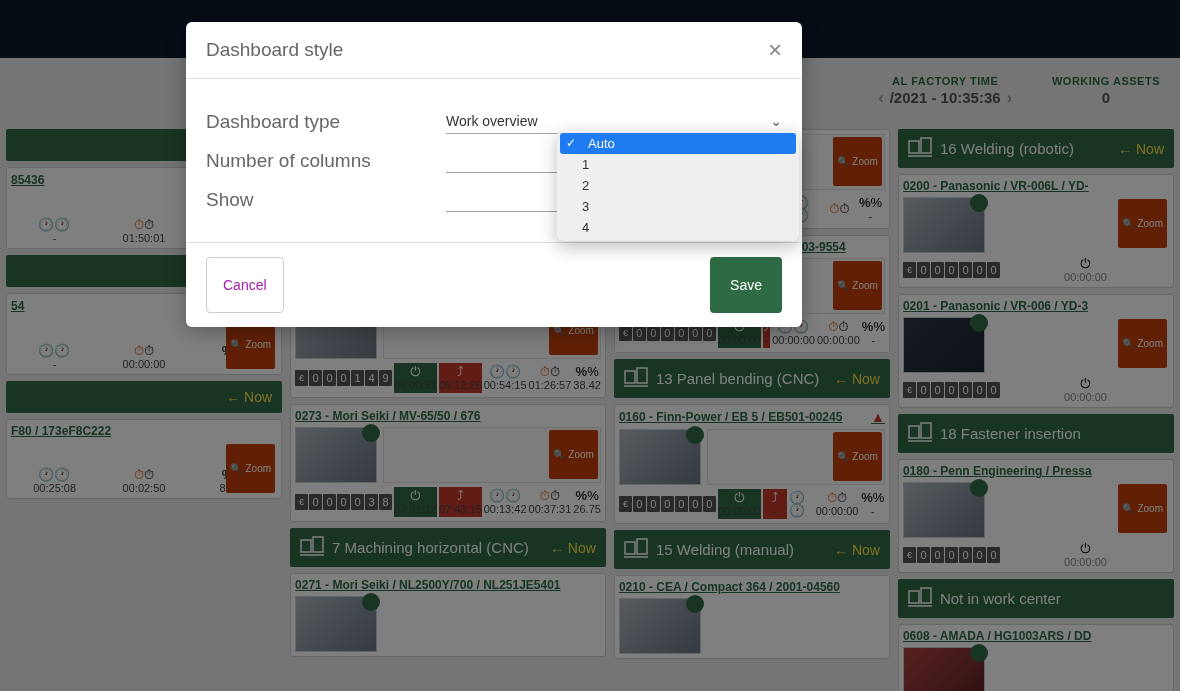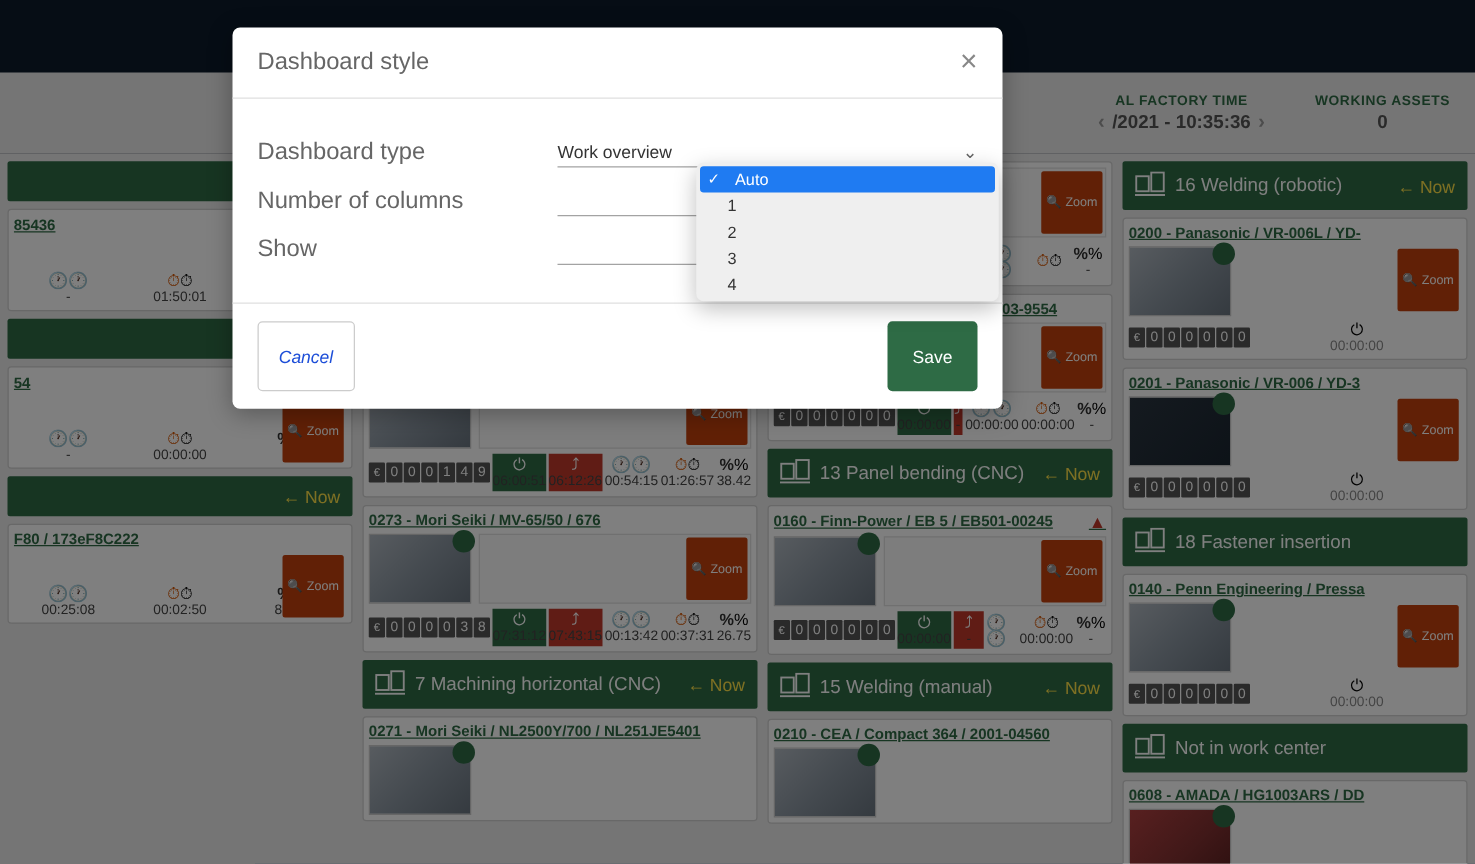--- a/index.html
+++ b/index.html
@@ -223,24 +223,23 @@
   border-top: 1px solid #e0e0e0;
   padding: 14px 20px;
   display: flex;
   justify-content: space-between;
 }
 .btn-cancel {
   border: 1px solid #ccc;
   background: #fff;
   padding: 8px 16px;
   border-radius: 4px;
-  color: #1d4ed8;
+  color: #a21caf;
   font-size: 14px;
   cursor: pointer;
-  font-style: italic;
 }
 .btn-save {
   border: none;
   background: #2e6b45;
   color: #fff;
   padding: 20px 20px;
   border-radius: 4px;
   font-size: 14px;
   cursor: pointer;
 }
@@ -715,21 +714,21 @@
       <div class="section-header">
     <span class="machine-icon"><svg viewBox="0 0 24 20">
             <rect x="1" y="4" width="10" height="12" fill="none" stroke="#fff" stroke-width="1.5"></rect>
             <rect x="13" y="1" width="10" height="15" fill="none" stroke="#fff" stroke-width="1.5"></rect>
             <line x1="0" y1="19" x2="24" y2="19" stroke="#fff" stroke-width="1.5"></line>
           </svg></span>
     <span class="title">18 Fastener insertion</span>
 
   </div>
       <div class="machine-card">
-        <div class="machine-title">0140 - Penn Engineering / Pressa</div>
+        <div class="machine-title">0180 - Penn Engineering / Pressa</div>
     <div class="card-body">
           <div class="thumb"></div>
           <div class="zoom-btn">🔍 Zoom</div>
         </div>
     <div class="metrics-row">
           <div class="digit-block">
             <div class="digit e">€</div>
             <div class="digit">0</div>
             <div class="digit">0</div>
             <div class="digit">0</div>

